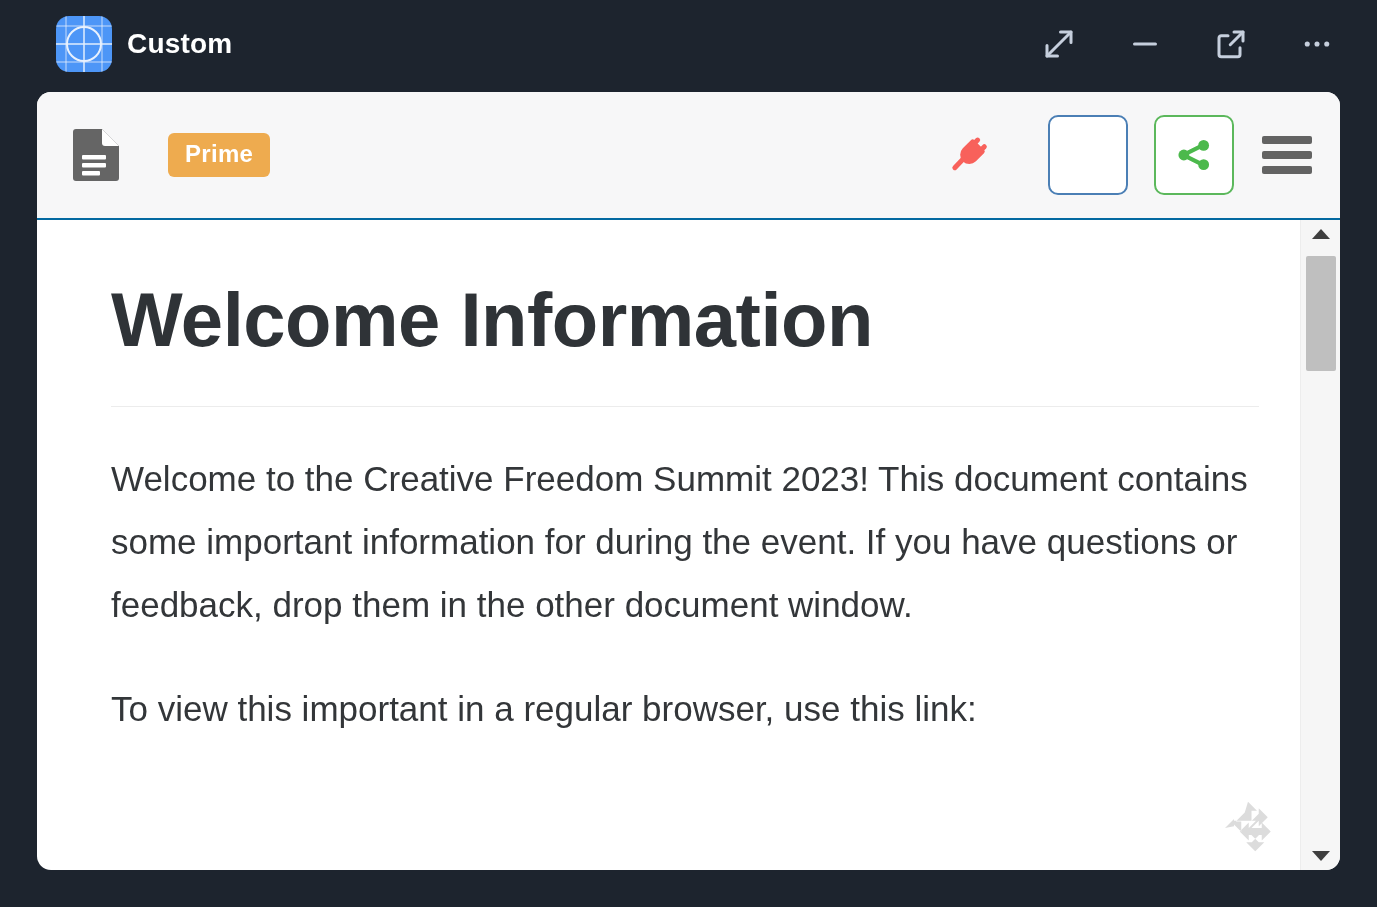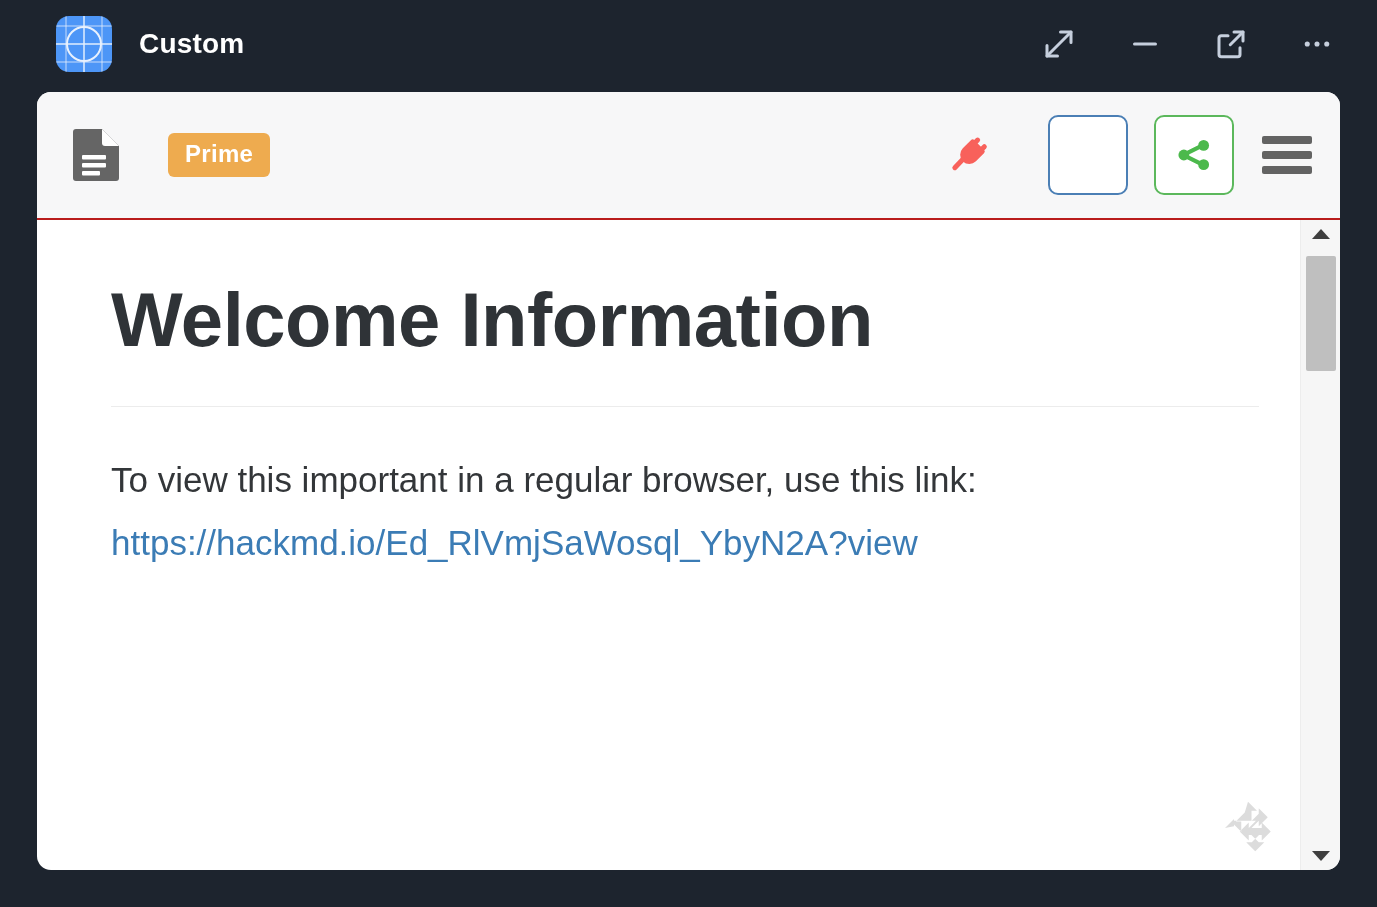--- a/index.html
+++ b/index.html
@@ -52,21 +52,21 @@
   .app-icon .gl.v1 { top: 0; bottom: 0; left: 27px; width: 2px; }
   .app-icon .gl.h2 { left: 0; right: 0; top: 9px;  height: 1.5px; opacity: .55; }
   .app-icon .gl.h3 { left: 0; right: 0; top: 45px; height: 1.5px; opacity: .55; }
   .app-icon .gl.v2 { top: 0; bottom: 0; left: 9px;  width: 1.5px; opacity: .55; }
   .app-icon .gl.v3 { top: 0; bottom: 0; left: 45px; width: 1.5px; opacity: .55; }
 
   .app-title {
     color: #ffffff;
     font-size: 28px;
     font-weight: bold;
-    margin-left: 27px;
+    margin-left: 15px;
     letter-spacing: .2px;
   }
 
   .win-controls {
     margin-left: auto;
     display: flex;
     align-items: center;
     gap: 46px;
   }
   .win-btn {
@@ -86,21 +86,21 @@
     background: #ffffff;
     border-radius: 14px;
     overflow: hidden;
     display: flex;
     flex-direction: column;
   }
 
   .doc-toolbar {
     height: 128px;
     background: #f7f7f8;
-    border-bottom: 2px solid #b91c1c;
+    border-bottom: 2px solid #0369a1;
     display: flex;
     align-items: center;
     padding: 0 28px 0 36px;
     flex: 0 0 auto;
   }
 
   .file-icon { width: 46px; height: 52px; position: relative; flex: 0 0 auto; }
 
   .prime-badge {
     margin-left: 49px;
@@ -338,25 +338,25 @@
       </div>
     </div>
 
     <div class="doc-scroll-area">
 
       <div class="doc-body">
 
         <h1 class="doc-h1">Welcome Information</h1>
         <div class="doc-rule"></div>
 
+        <p class="doc-p">Welcome to the Creative Freedom Summit 2023! This document contains some important information for during the event. If you have questions or feedback, drop them in the other document window.</p>
 
         <p class="doc-p second">
           <span>To view this important in a regular browser, use this link:</span>
           <br>
-          <a class="doc-link" href="#">https://hackmd.io/Ed_RlVmjSaWosql_YbyN2A?view</a>
         </p>
 
         <div class="move-handle">
           <svg width="60" height="60" viewBox="0 0 24 24" fill="#dcdcdc">
             <path d="M12 1.5l3.6 3.6h-2.2v4.1l2.9-2.9-.0-2.2 3.6 3.6-3.6 3.6v-2.2l-2.9 2.9h4.1v-2.2l3.6 3.6-3.6 3.6v-2.2h-4.1l2.9 2.9h2.2l-3.6 3.6-3.6-3.6h2.2l2.9-2.9h-4.1v2.2l-3.6-3.6 3.6-3.6v2.2l2.9-2.9H6.4v2.2L2.8 12l3.6-3.6v2.2l2.9 2.9V9.4H7.1l3.6-3.6z"></path>
           </svg>
         </div>
 
       </div>
 

